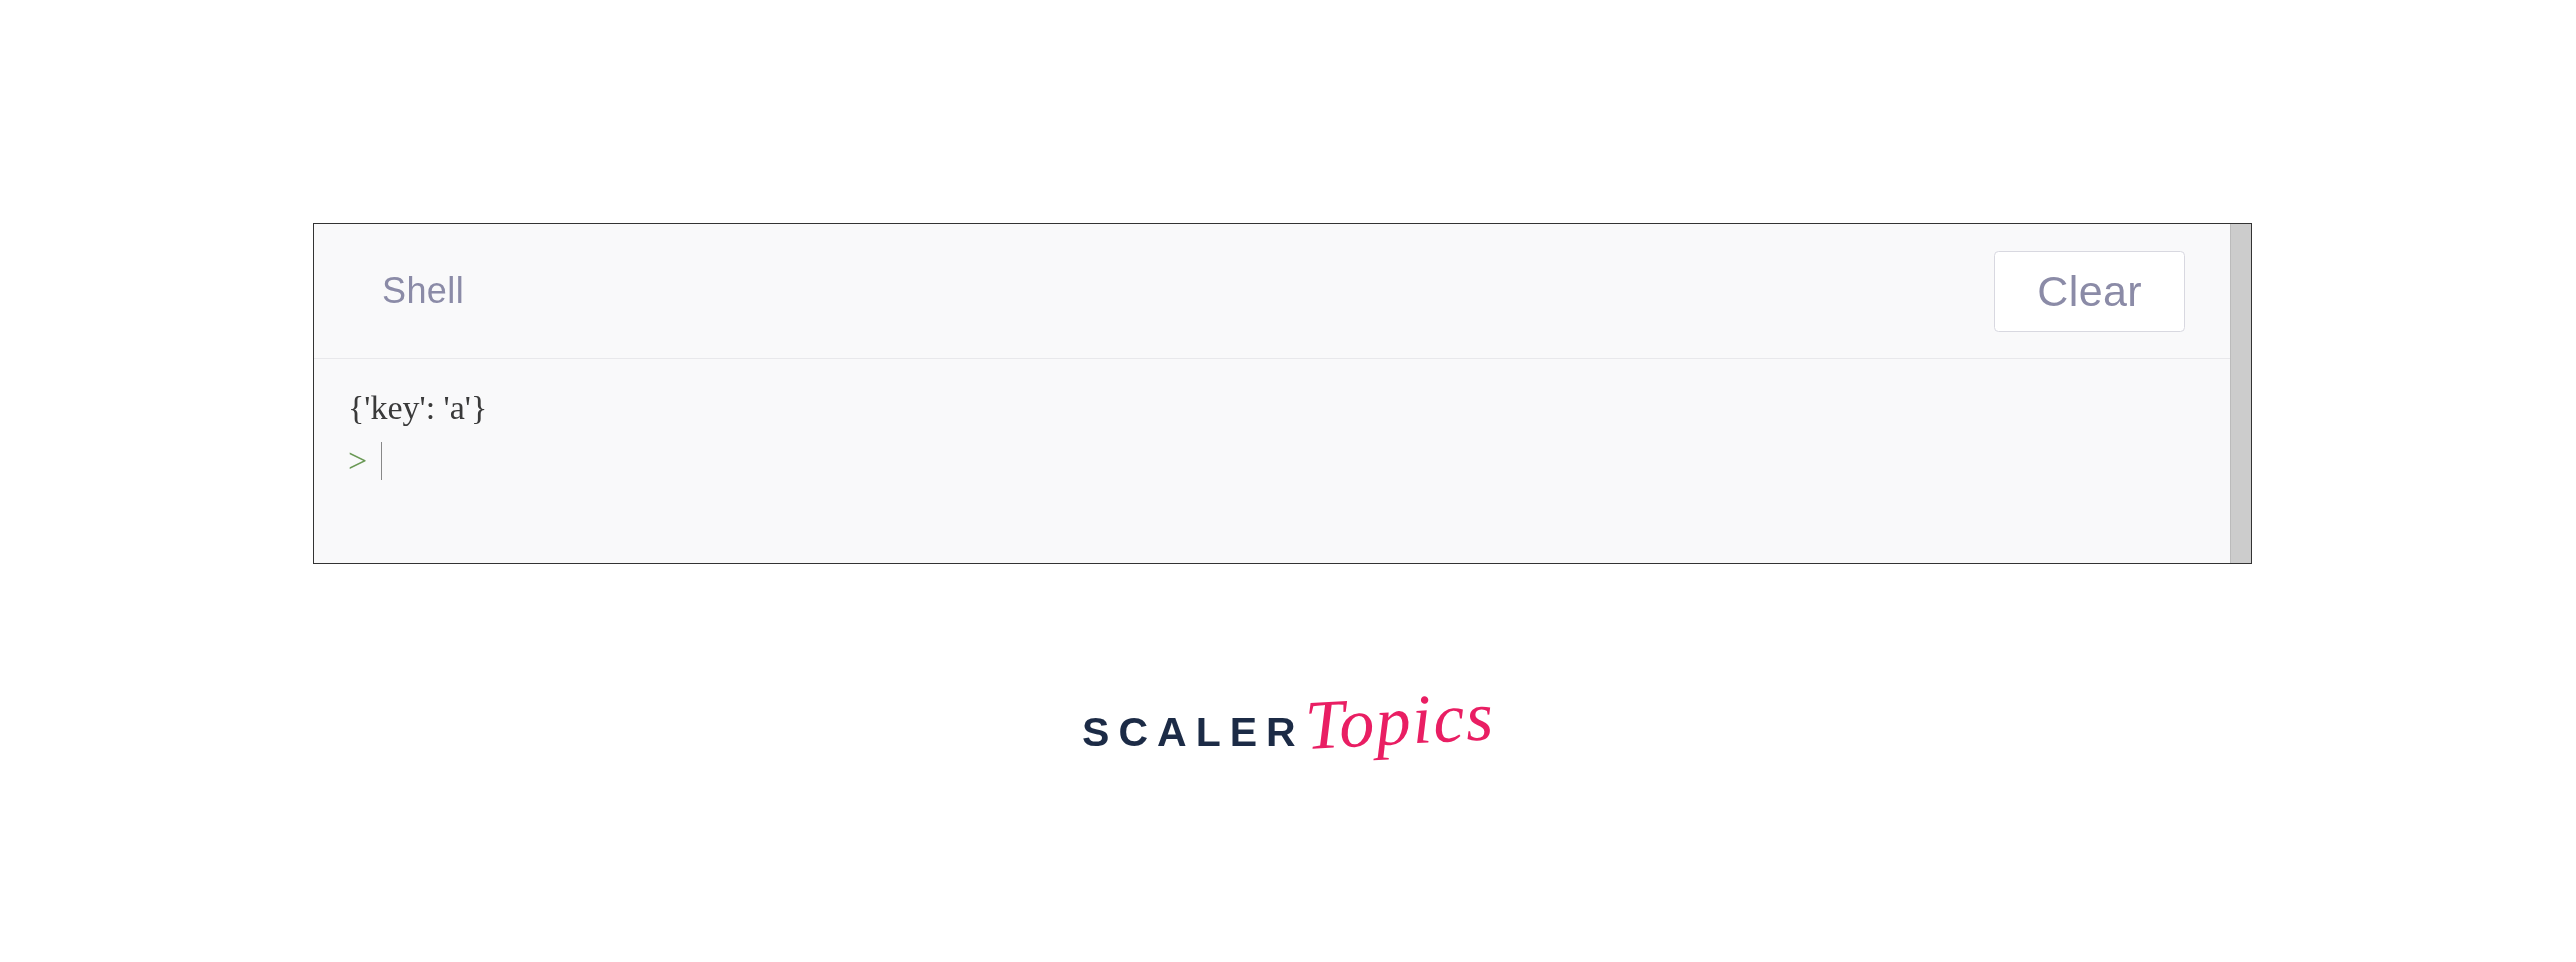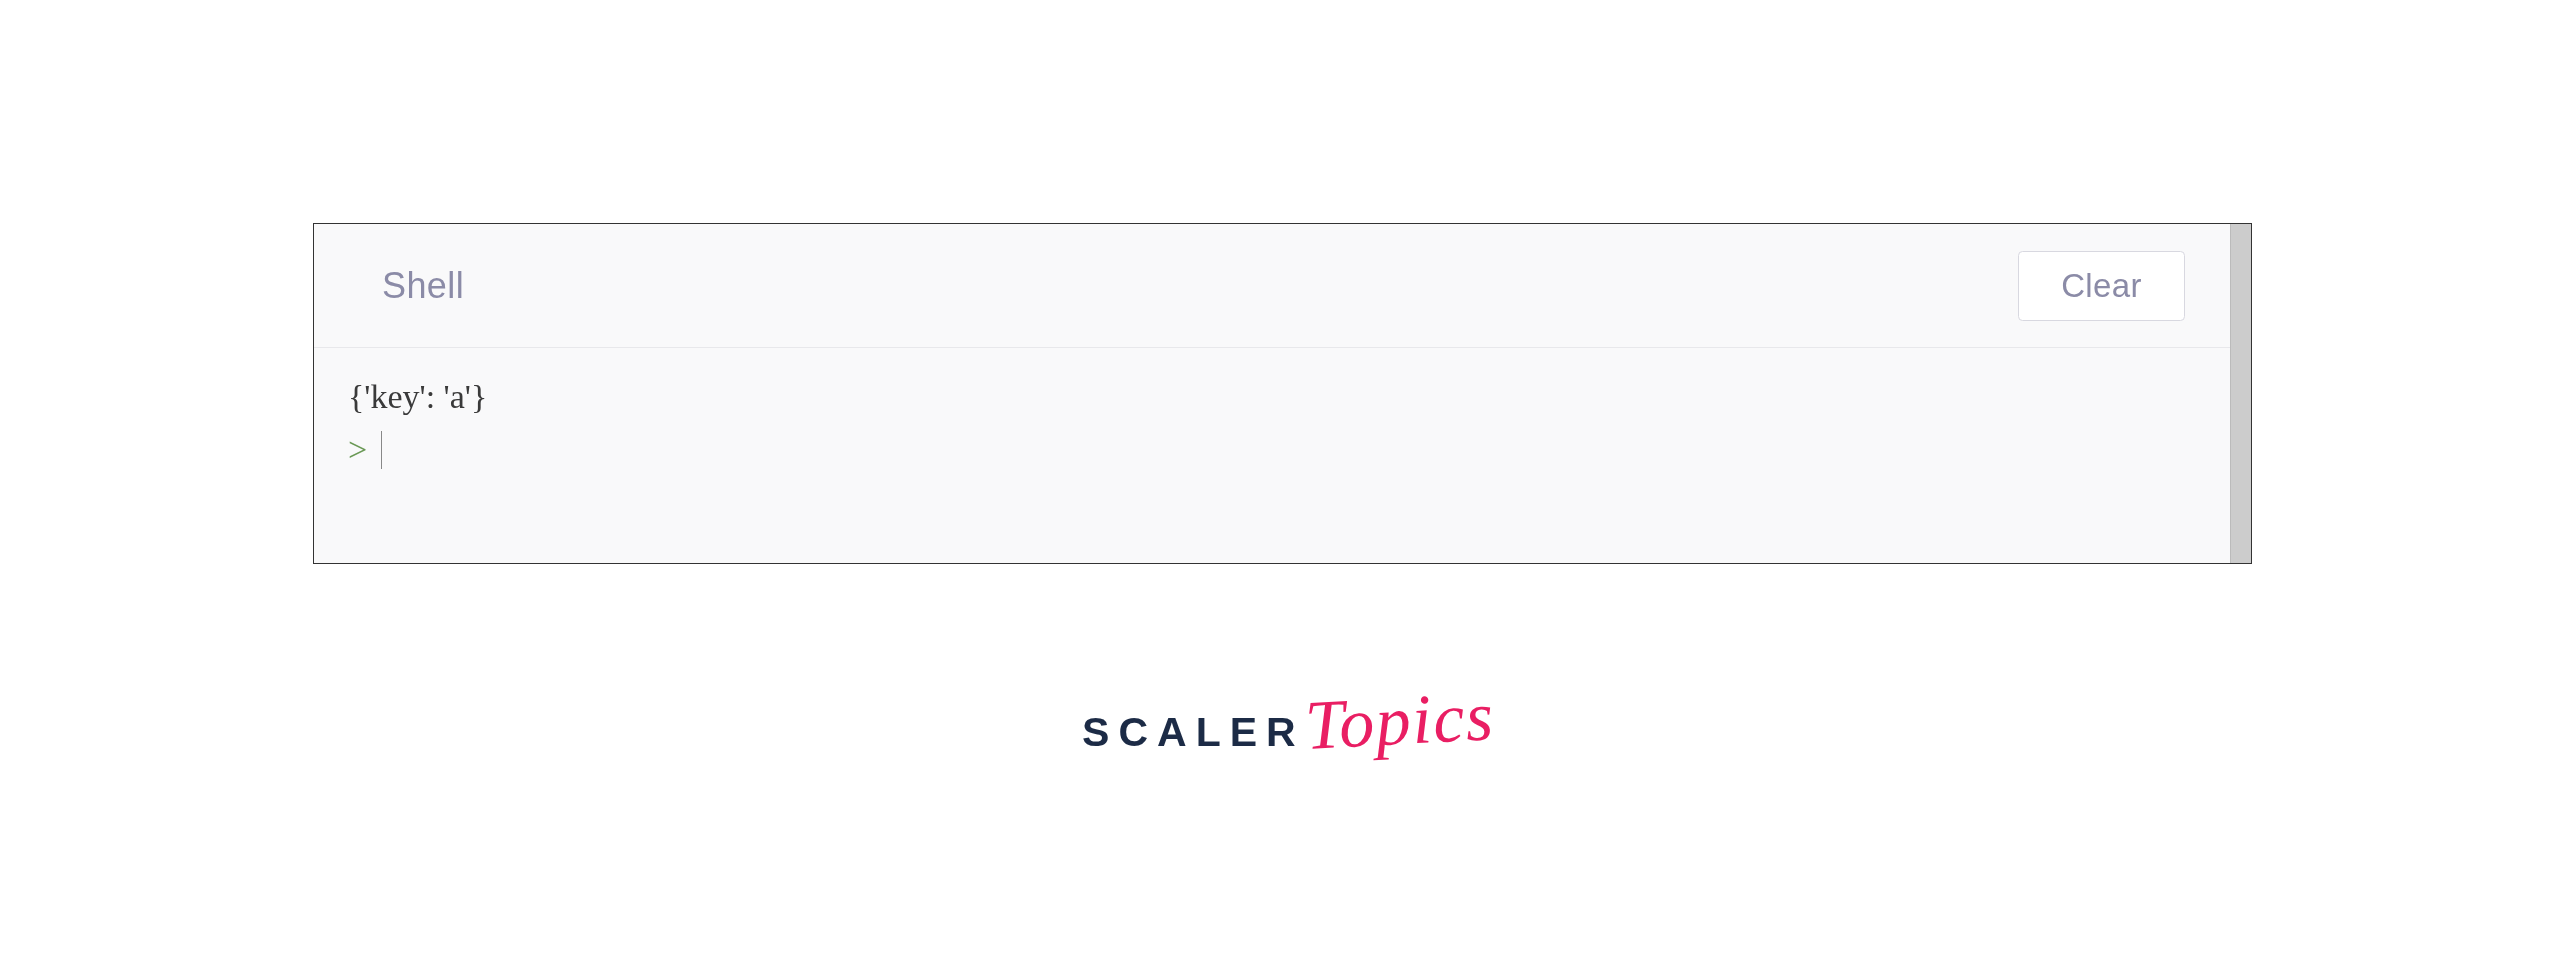--- a/index.html
+++ b/index.html
@@ -56,21 +56,21 @@
       font-weight: 400;
       letter-spacing: 0.4px;
     }
     
     .clear-button {
       background: #ffffff;
       border: 1.5px solid #d8d8e0;
       border-radius: 4.5px;
       padding: 15px 42px;
       color: #8b8ba7;
-      font-size: 33px;
+      font-size: 43px;
       font-weight: 400;
       cursor: pointer;
       letter-spacing: 0.4px;
     }
     
     .shell-output {
       padding: 23px 34px;
       font-family: Liberation Serif, serif;
       font-size: 34px;
       line-height: 1.55;

